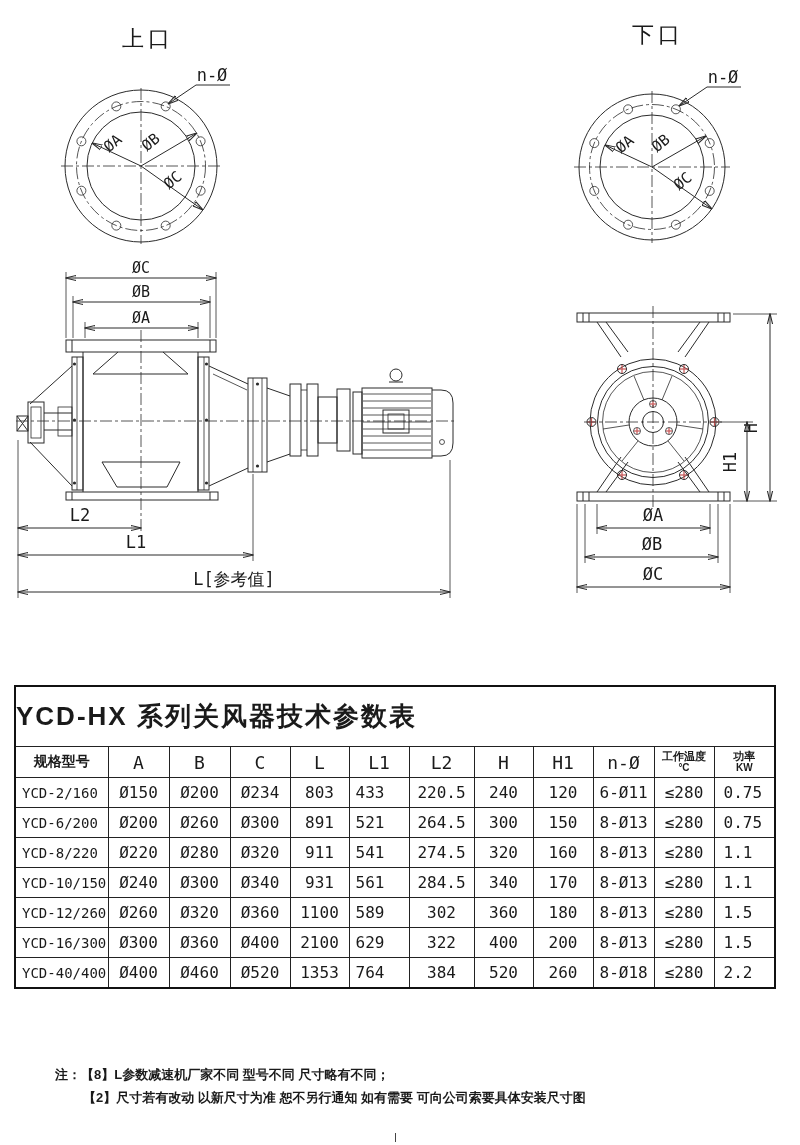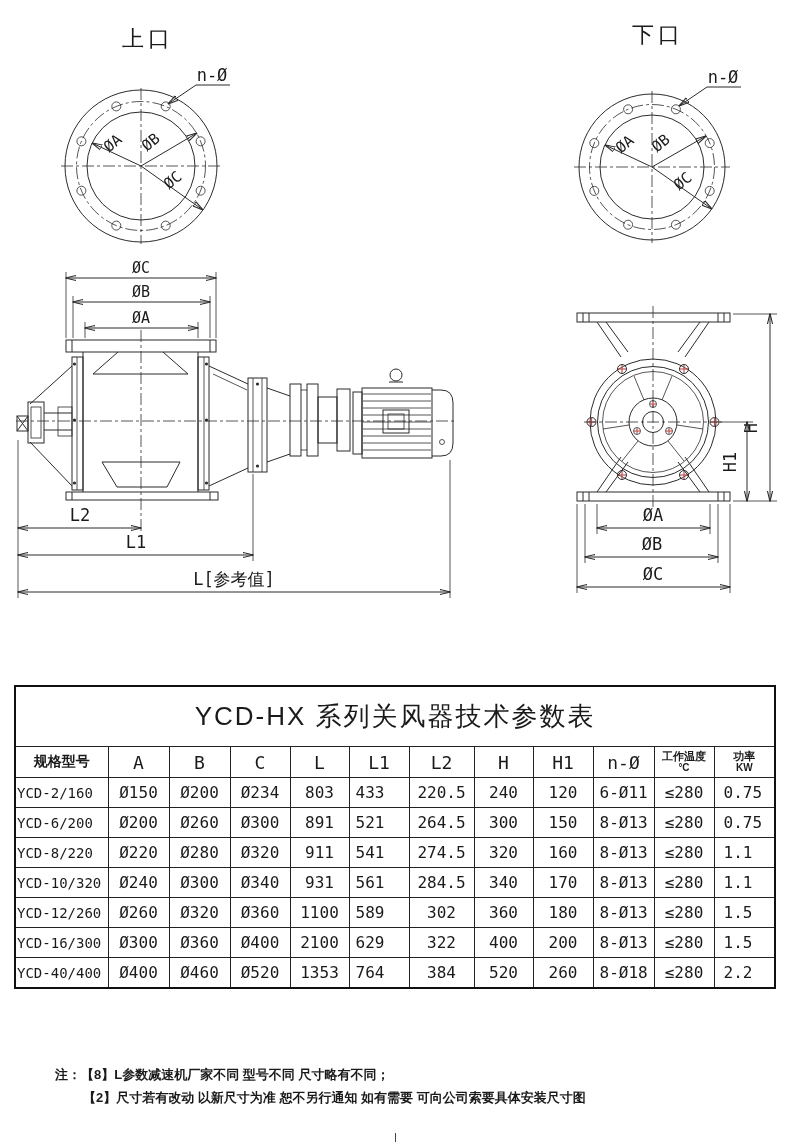--- a/index.html
+++ b/index.html
@@ -16,29 +16,29 @@
   svg .dot{fill:#2b2b2b;stroke:none;}
   svg .redx{stroke:#c65555;stroke-width:1.2;}
   svg text{stroke:none;fill:#1a1a1a;}
   .dimtxt{font-family:"DejaVu Sans Mono",monospace;font-size:15px;}
   .dimtxt-big{font-family:"DejaVu Sans Mono",monospace;font-size:17px;}
   .vtitle{font-size:22px;letter-spacing:4px;}
   
   .ptable-wrap{position:absolute;left:14px;top:685px;}
   table.ptable{border-collapse:collapse;table-layout:fixed;width:761px;border:2px solid #111;}
   table.ptable td,table.ptable th{border:1px solid #222;padding:0;overflow:hidden;white-space:nowrap;}
-  .title-row td{height:59px;text-align:center;font-size:26px;letter-spacing:2px;font-weight:normal;}
+  .title-row td{height:59px;font-size:26px;letter-spacing:2px;font-weight:bold;}
   .hdr td{height:30px;text-align:center;}
   .hdr .hletter{font-family:"DejaVu Sans Mono",monospace;font-size:18px;}
   .hdr .hmodel{font-size:14px;font-weight:bold;}
   .h2l{display:flex;flex-direction:column;line-height:1.05;align-items:center;font-weight:bold;}
   .h2l .l1{font-size:11px;}
   .h2l .l2{font-size:10px;}
   .drow td{height:29px;font-family:"DejaVu Sans Mono",monospace;font-size:16px;text-align:center;}
-  .drow td.model{font-size:14px;text-align:left;padding-left:1px;}
+  .drow td.model{font-size:14px;text-align:left;padding-left:6px;}
   .drow td.lft{text-align:left;padding-left:6px;}
   .drow td.pwr{text-align:left;padding-left:9px;margin-top:35px;}
   
   .notes{position:absolute;left:55px;top:1064px;width:560px;font-size:13px;font-weight:bold;line-height:1.75;}
   .notes .n2{margin-left:28px;}
   .page-mark{position:absolute;left:395px;top:1133px;width:1px;height:9px;background:#444;}
 </style>
 </head>
 <body>
 
@@ -360,21 +360,21 @@
           <td>911</td>
           <td class="lft">541</td>
           <td>274.5</td>
           <td>320</td>
           <td>160</td>
           <td class="lft">8-Ø13</td>
           <td>≤280</td>
           <td class="pwr">1.1</td>
         </tr>
         <tr class="drow">
-          <td class="model">YCD-10/320</td>
+          <td class="model">YCD-10/150</td>
           <td>Ø240</td>
           <td>Ø300</td>
           <td>Ø340</td>
           <td>931</td>
           <td class="lft">561</td>
           <td>284.5</td>
           <td>340</td>
           <td>170</td>
           <td class="lft">8-Ø13</td>
           <td>≤280</td>

